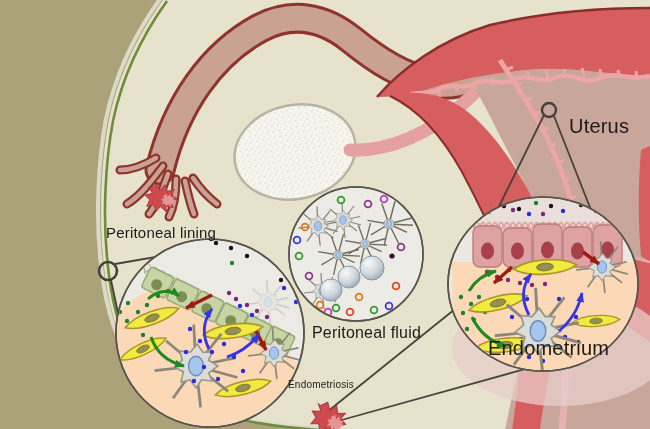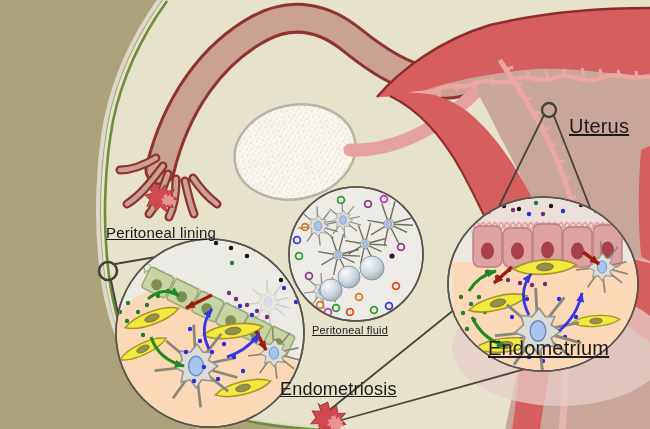--- a/index.html
+++ b/index.html
@@ -3,21 +3,21 @@
 <meta charset="utf-8">
 <style>
   html,body{margin:0;padding:0;background:#ffffff;}
   .stage{
     position:relative;width:650px;height:429px;overflow:hidden;
     font-family:"Liberation Sans",sans-serif;background:#e7e2cb;
   }
   .stage svg{position:absolute;left:0;top:0;}
   .lbl{
     position:absolute;color:#1b1b1b;white-space:nowrap;
-    font-family:"Liberation Sans",sans-serif;letter-spacing:0.2px;text-decoration:underline;
+    font-family:"Liberation Sans",sans-serif;letter-spacing:0.2px;
   }
   .lbl span{display:block;line-height:1.32;}
 </style>
 </head>
 <body>
 
 <div class="stage">
 <svg width="650" height="429" viewBox="0 0 650 429">
   <defs>
     <pattern id="stip" width="6" height="6" patternUnits="userSpaceOnUse">
@@ -368,18 +368,18 @@
         <path d="M529,315 C521,300 522,286 531,274" stroke="#3535e8" stroke-width="2.8" marker-end="url(#ah-blue)"></path>
         <path d="M559,331 C571,321 579,307 582,293" stroke="#3535e8" stroke-width="2.8" marker-end="url(#ah-blue)"></path>
       </g>
     </g>
     <ellipse cx="543" cy="284" rx="95" ry="87" fill="none" stroke="#5a554c" stroke-width="1.6"></ellipse>
   </g>
 </svg>
 
 <div class="lbl" style="left:569px;top:115px;font-size:20px;">Uterus</div>
 <div class="lbl" style="left:106px;top:224px;font-size:15px;text-align:right;">Peritoneal lining</div>
-<div class="lbl" style="left:312px;top:324px;font-size:11px;">Peritoneal fluid</div>
-<div class="lbl" style="left:280px;top:378px;font-size:18px;">
+<div class="lbl" style="left:312px;top:324px;font-size:16px;">Peritoneal fluid</div>
+<div class="lbl" style="left:288px;top:378px;font-size:10px;">
   <span>Endometriosis</span>
 </div>
 <div class="lbl" style="left:488px;top:337px;font-size:20px;">Endometrium</div>
 </div>
 
 </body></html>

